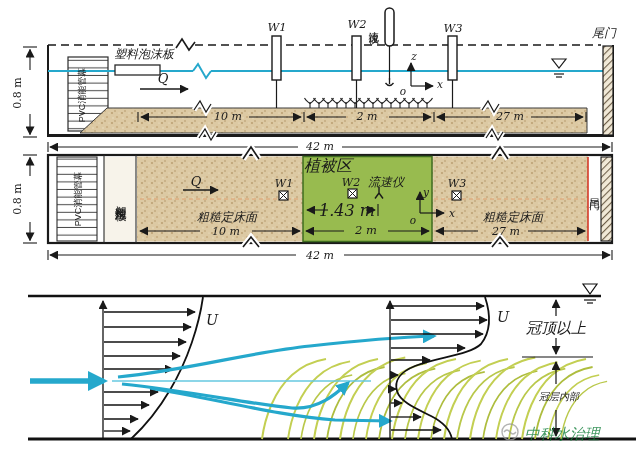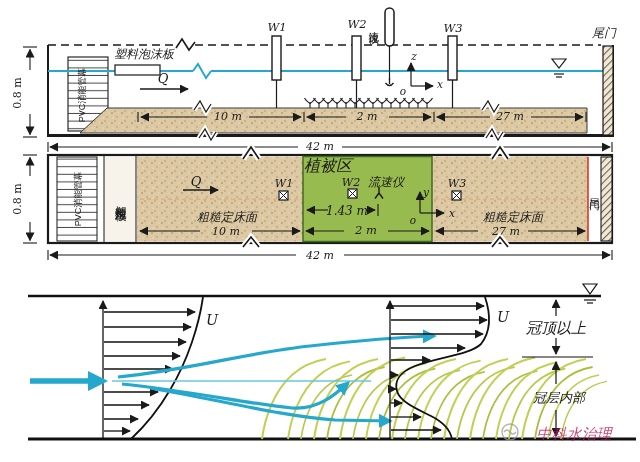--- a/index.html
+++ b/index.html
@@ -5,21 +5,21 @@
   html,body{margin:0;padding:0;background:#fff;}
   #app{position:relative;width:640px;height:462px;background:#ffffff;overflow:hidden;
        font-family:"Liberation Sans","DejaVu Sans",sans-serif;color:#1a1a1a;}
   #gfx{position:absolute;left:0;top:0;}
   .lbl{position:absolute;white-space:nowrap;line-height:1;color:#1a1a1a;}
   .c{transform:translate(-50%,-50%);font-style:italic;}
   .rot{transform:translate(-50%,-50%) rotate(-90deg);}
   .v{writing-mode:vertical-rl;text-orientation:upright;transform:translate(-50%,-50%);letter-spacing:1px;}
   .serif{font-family:"DejaVu Serif","Liberation Serif",serif;}
   .it{font-family:"DejaVu Serif","Liberation Serif",serif;font-style:italic;}
-  .wm{color:#be185d;opacity:.8;padding-left:24px;}
+  .wm{color:#15803d;opacity:.8;}
 </style>
 </head>
 <body>
 
 <div id="app">
 
 <svg id="gfx" width="640" height="462" viewBox="0 0 640 462">
   <defs>
     <pattern id="sand" width="10" height="10" patternUnits="userSpaceOnUse">
       <rect width="10" height="10" fill="#dcc9a3"></rect>
@@ -340,30 +340,30 @@
 <div class="lbl rot serif" style="left:17px;top:199px;font-size:11px">0.8 m</div>
 <div class="lbl rot" style="left:78px;top:199px;font-size:9px">PVC消能管幕</div>
 <div class="lbl v" style="left:120px;top:199px;font-size:11.5px">塑料泡沫板</div>
 <div class="lbl c it" style="left:196px;top:181px;font-size:13px">Q</div>
 <div class="lbl c serif" style="left:284px;top:183px;font-size:11px">W1</div>
 <div class="lbl c" style="left:227px;top:217px;font-size:12px">粗糙定床面</div>
 <div class="lbl c serif" style="left:226px;top:231px;font-size:11px">10 m</div>
 <div class="lbl c" style="left:328px;top:166px;font-size:16px">植被区</div>
 <div class="lbl c serif" style="left:351px;top:182px;font-size:11px">W2</div>
 <div class="lbl c" style="left:386px;top:182px;font-size:12px">流速仪</div>
-<div class="lbl c serif" style="left:347px;top:211px;font-size:12px">1.43 m</div>
+<div class="lbl c serif" style="left:347px;top:211px;font-size:16px">1.43 m</div>
 <div class="lbl c serif" style="left:366px;top:231px;font-size:11.5px">2 m</div>
 <div class="lbl c it" style="left:426px;top:192px;font-size:10.5px">y</div>
 <div class="lbl c it" style="left:413px;top:220px;font-size:10.5px">o</div>
 <div class="lbl c it" style="left:452px;top:213px;font-size:10.5px">x</div>
 <div class="lbl c serif" style="left:457px;top:183px;font-size:11px">W3</div>
 <div class="lbl c" style="left:513px;top:217px;font-size:12px">粗糙定床面</div>
 <div class="lbl c serif" style="left:506px;top:231px;font-size:11px">27 m</div>
 <div class="lbl v" style="left:594px;top:190px;font-size:11px">尾门</div>
 <div class="lbl c serif" style="left:320px;top:255px;font-size:11px">42 m</div>
 
 <div class="lbl c it" style="left:212px;top:320px;font-size:14.5px">U</div>
 <div class="lbl c it" style="left:503px;top:317px;font-size:14.5px">U</div>
 <div class="lbl c" style="left:556px;top:327px;font-size:15px">冠顶以上</div>
-<div class="lbl c" style="left:559px;top:397px;font-size:13px">冠层内部</div>
+<div class="lbl c" style="left:559px;top:397px;font-size:10px">冠层内部</div>
 <div class="lbl c wm" style="left:562px;top:433px;font-size:15px">中科水治理</div>
 
 </div>
 
 </body></html>

